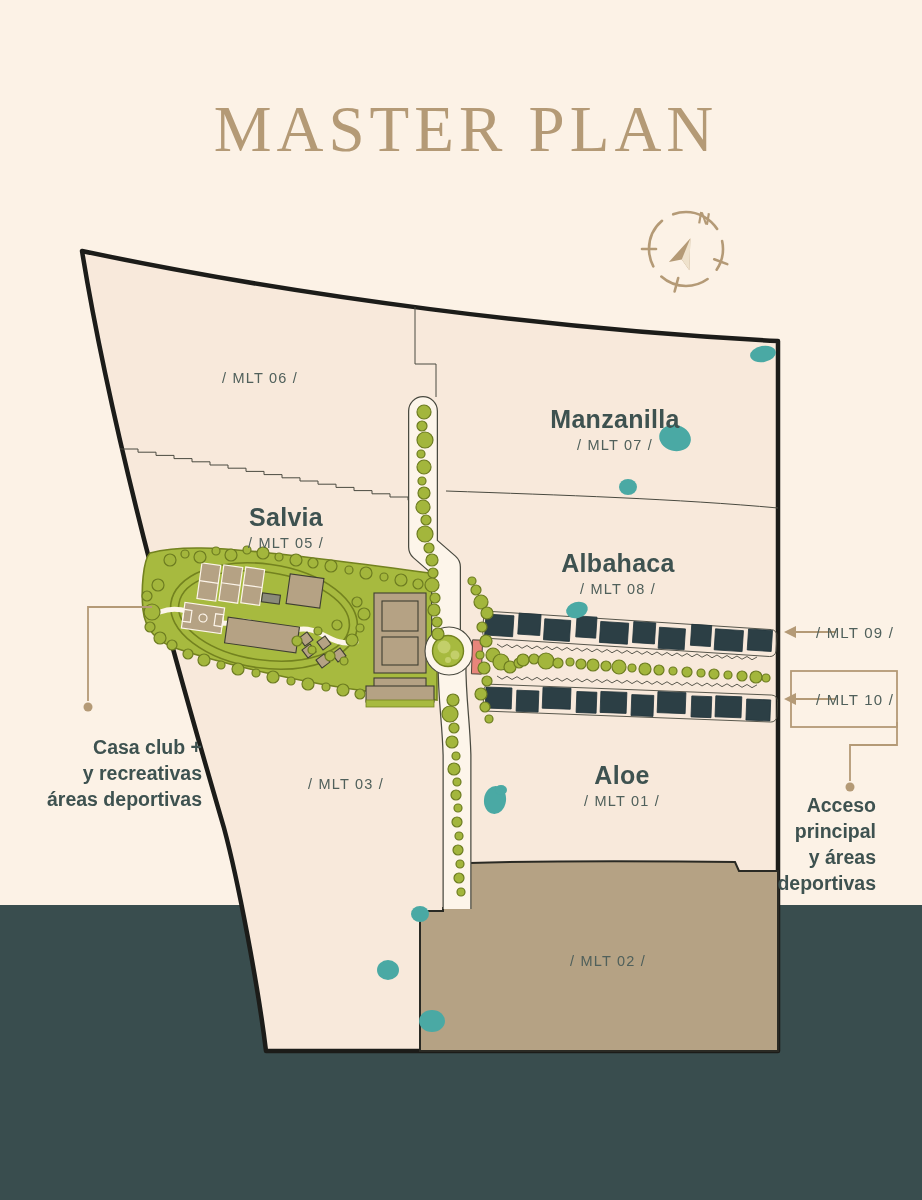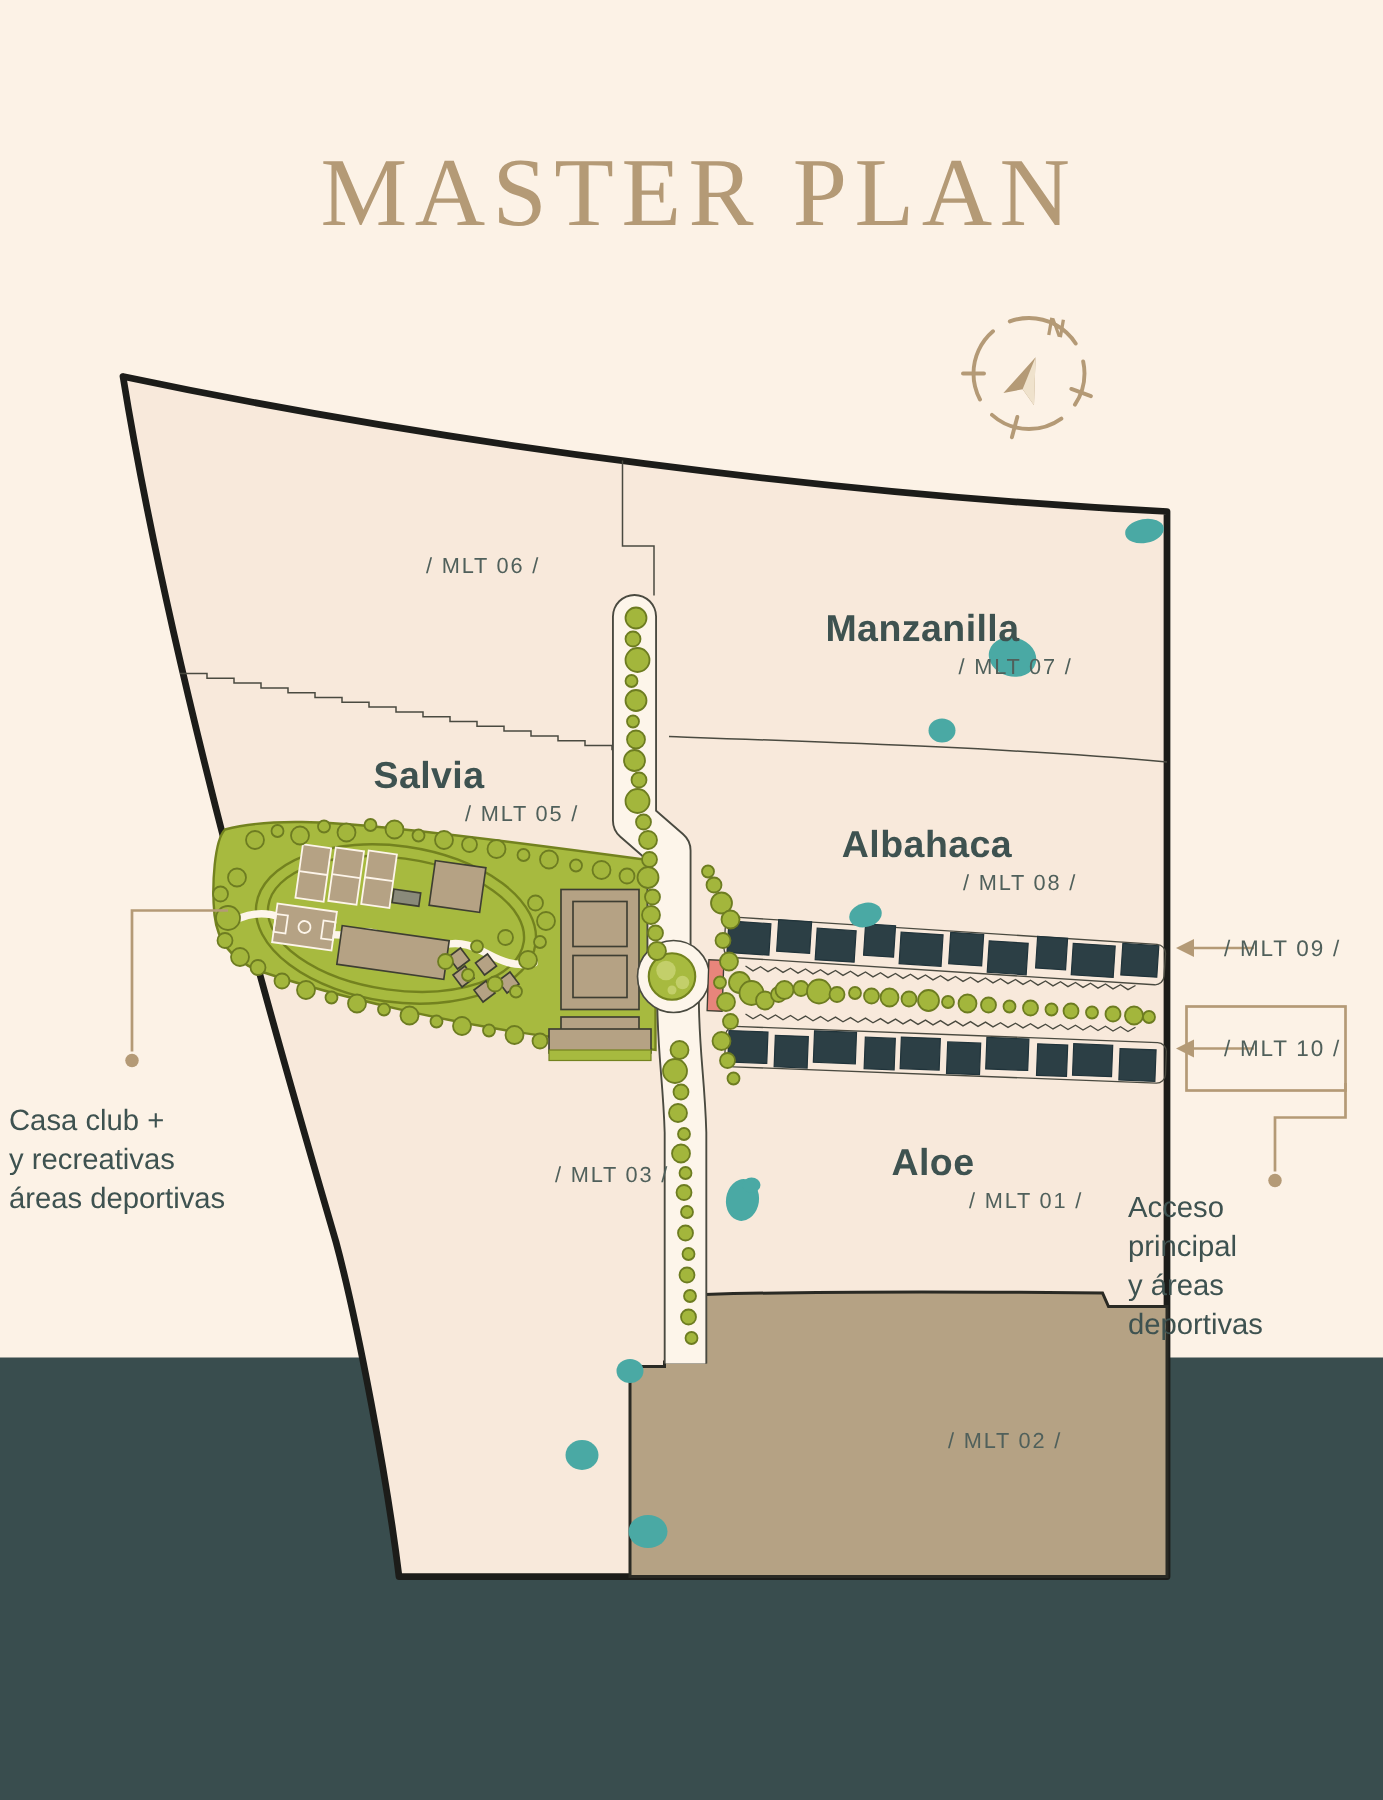--- a/index.html
+++ b/index.html
@@ -21,30 +21,30 @@
     color:var(--accent-tan,#b49a76);
   }
   svg.map{position:absolute;left:0;top:0;}
   .zone-label{position:absolute;text-align:center;pointer-events:none;}
   .zone-name{
     font-size:25px;font-weight:bold;line-height:29px;
     color:var(--label-text,#3e5250);letter-spacing:.3px;
   }
   .zone-code{
     font-size:14.5px;font-weight:400;line-height:18px;margin-top:2px;
-    color:var(--code-text,#50605b);letter-spacing:1.2px;text-align:right;
+    color:var(--code-text,#50605b);letter-spacing:1.2px;
   }
   .side-code{
     position:absolute;text-align:center;
     font-size:15px;font-weight:400;letter-spacing:1.2px;
     color:var(--code-text,#50605b);
   }
   .note-label{
-    position:absolute;text-align:left;
-    font-size:19.5px;line-height:26px;font-weight:400;
+    position:absolute;text-align:right;
+    font-size:19.5px;line-height:26px;font-weight:700;
     color:var(--label-text,#3e5250);
   }
 </style>
 </head>
 <body>
 
 <div class="page">
 
   <h1 class="page-title">MASTER PLAN</h1>
 

